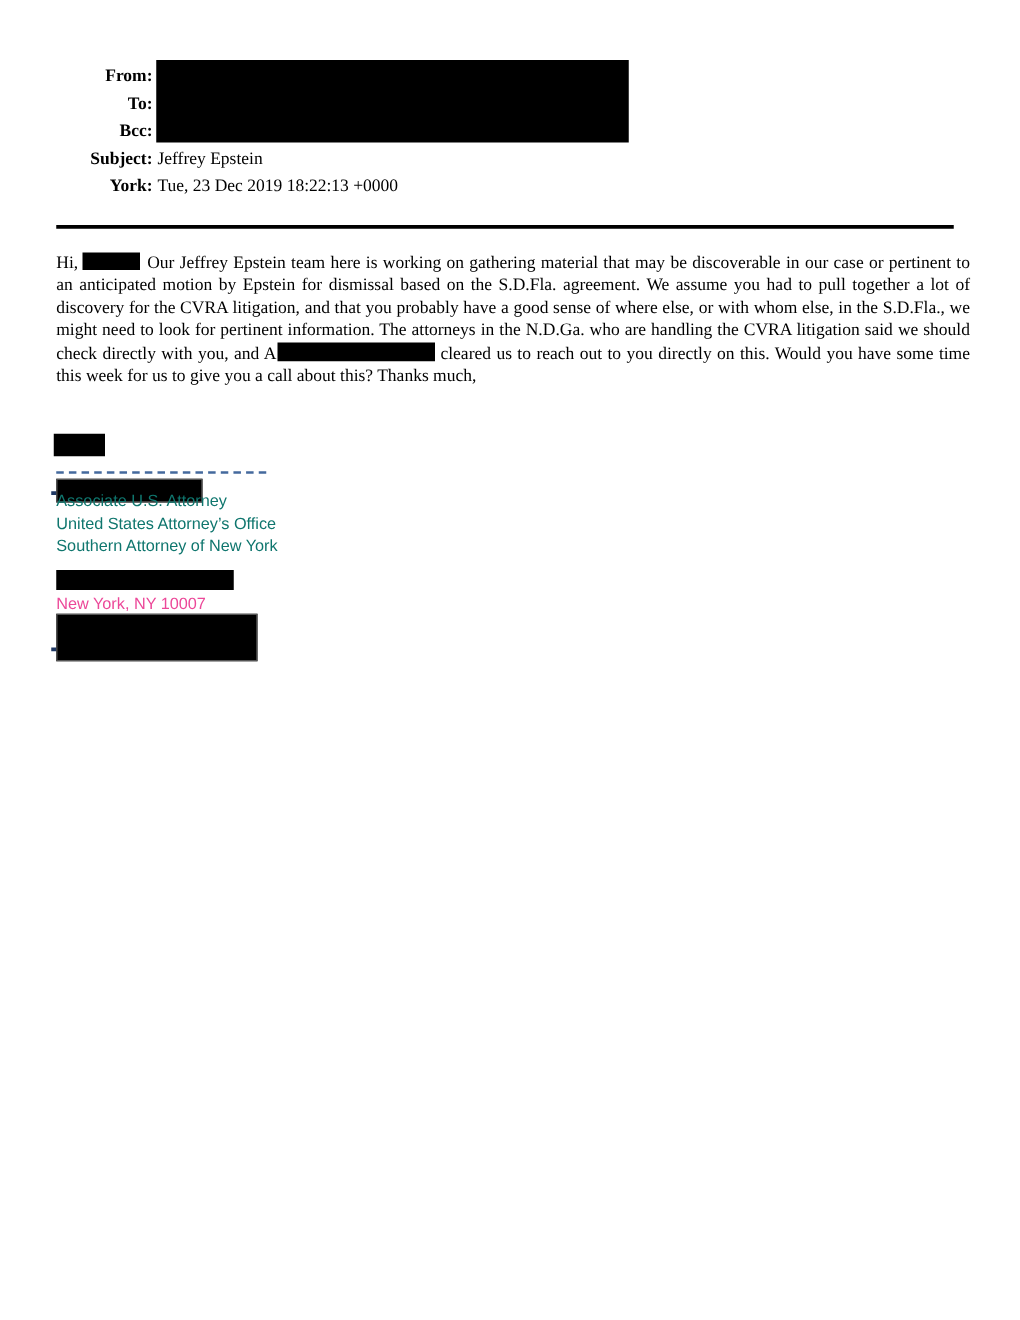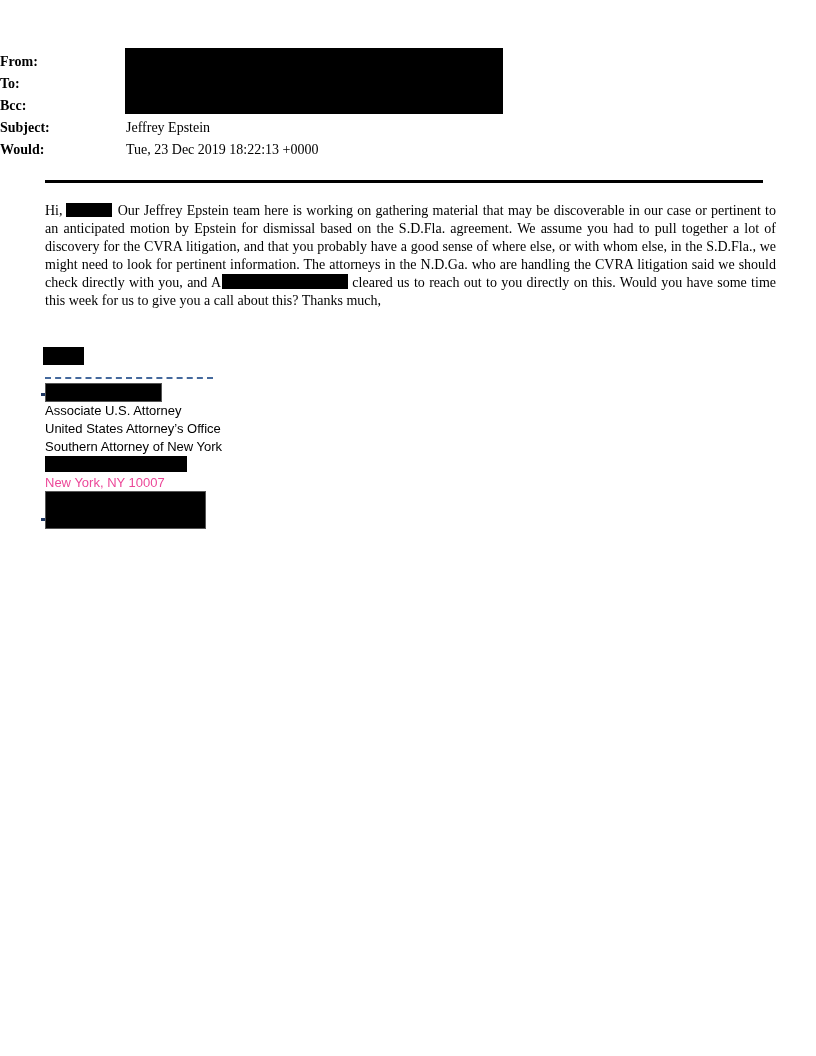--- a/index.html
+++ b/index.html
@@ -9,21 +9,21 @@
     margin:0 auto;
     background:#ffffff;
     font-family:"Liberation Serif","DejaVu Serif",serif;
     color:#000;
     overflow:hidden;
   }
 
   
   .email-header{position:absolute;top:51px;left:0;width:780px;font-size:14px;}
   .hdr-row{display:flex;line-height:22px;}
-  .hdr-label{width:122px;font-weight:bold;flex:0 0 122px;}
+  .hdr-label{width:122px;text-align:right;font-weight:bold;flex:0 0 122px;}
   .hdr-value{margin-left:4px;white-space:nowrap;}
   .redact{background:#000;display:block;}
   .redact-header{position:absolute;left:125px;top:-3px;width:378px;height:66px;}
 
   
   .rule{position:absolute;top:180px;left:45px;width:718px;height:3px;background:#000;}
 
   
   .email-body{
     position:absolute;top:202px;left:45px;width:731px;
@@ -34,21 +34,21 @@
   .redact-attorney{width:126px;height:15px;margin-left:1px;}
 
   
   .signature{position:absolute;top:0;left:0;width:400px;
     font-family:"Liberation Sans","DejaVu Sans",sans-serif;}
   .redact-signoff{position:absolute;left:43px;top:347px;width:41px;height:18px;}
   .sig-divider{position:absolute;left:45px;top:371px;width:168px;height:6px;
     border-bottom:2px dashed #44699d;}
   .redact-sig-name{position:absolute;left:45px;top:383px;width:115px;height:17px;border:1px solid #555;}
   .sig-tick-a{position:absolute;left:41px;top:393px;width:5px;height:3px;background:#1f3864;}
-  .sig-lines{position:absolute;left:45px;top:402px;font-size:13px;line-height:18px;color:#000000;}
+  .sig-lines{position:absolute;left:45px;top:392px;font-size:13px;line-height:18px;color:#0f766e;}
   .redact-address{position:absolute;left:45px;top:456px;width:142px;height:16px;}
   .sig-city{position:absolute;left:45px;top:474px;font-size:13px;line-height:18px;color:#ec4899;}
   .redact-contact{position:absolute;left:45px;top:491px;width:159px;height:36px;border:1px solid #555;}
   .sig-tick-b{position:absolute;left:41px;top:518px;width:6px;height:3px;background:#1f3864;}
 </style>
 </head>
 <body>
 
 <div class="page">
 
@@ -64,21 +64,21 @@
     </div>
     <div class="hdr-row">
       <span class="hdr-label">Bcc:</span>
       <span class="hdr-value"></span>
     </div>
     <div class="hdr-row">
       <span class="hdr-label">Subject:</span>
       <span class="hdr-value">Jeffrey Epstein</span>
     </div>
     <div class="hdr-row">
-      <span class="hdr-label">Would:</span>
+      <span class="hdr-label">York:</span>
       <span class="hdr-value">Tue, 23 Dec 2019 18:22:13 +0000</span>
     </div>
   </div>
 
   <div class="rule"></div>
 
   <p class="email-body"><span>Hi,</span><span class="redact-inline redact-greeting"></span><span> Our Jeffrey Epstein team here is working on gathering material that may be discoverable in our case or pertinent to an anticipated motion by Epstein for dismissal based on the S.D.Fla. agreement. We assume you had to pull together a lot of discovery for the CVRA litigation, and that you probably have a good sense of where else, or with whom else, in the S.D.Fla., we might need to look for pertinent information. The attorneys in the N.D.Ga. who are handling the CVRA litigation said we should check directly with you, and A</span><span class="redact-inline redact-attorney"></span><span> cleared us to reach out to you directly on this. Would you have some time this week for us to give you a call about this? Thanks much,</span></p>
 
   <div class="signature">
     <div class="redact redact-signoff"></div>

